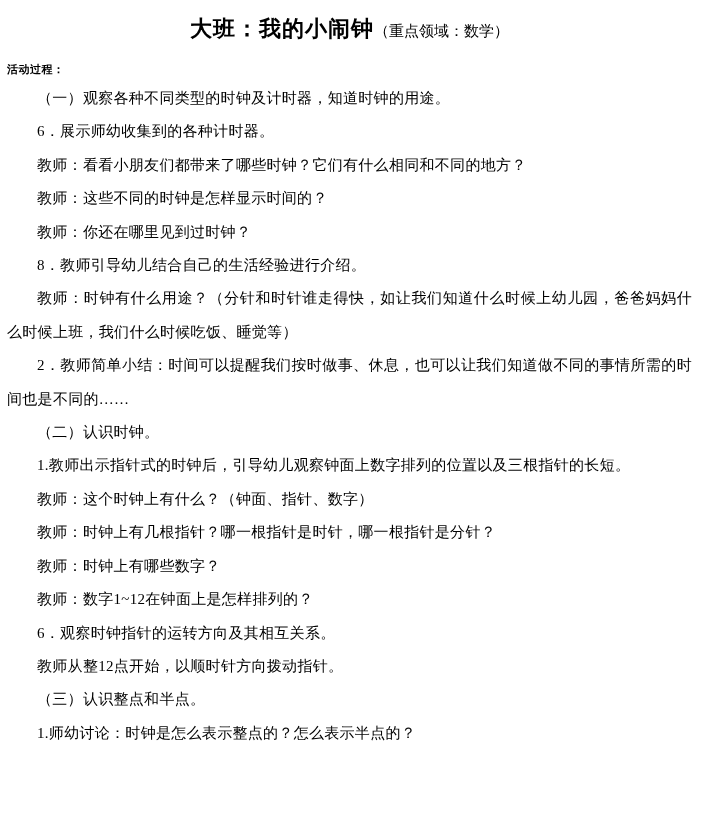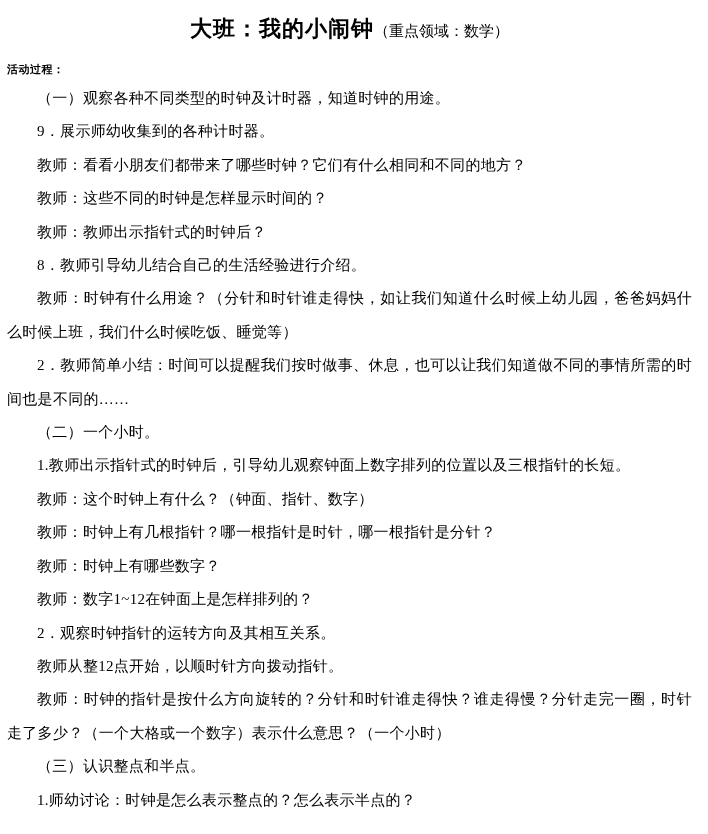--- a/index.html
+++ b/index.html
@@ -53,33 +53,32 @@
 <body>
 
 <div class="page">
 
   <h1 class="doc-title"><span>大班：我的小闹钟</span><span class="title-sub">（重点领域：数学）</span></h1>
 
   <h2 class="section-heading">活动过程：</h2>
 
   <div class="doc-body">
     <p>（一）观察各种不同类型的时钟及计时器，知道时钟的用途。</p>
-    <p>9．展示师幼收集到的各种计时器。</p>
+    <p>6．展示师幼收集到的各种计时器。</p>
     <p>教师：看看小朋友们都带来了哪些时钟？它们有什么相同和不同的地方？</p>
     <p>教师：这些不同的时钟是怎样显示时间的？</p>
-    <p>教师：教师出示指针式的时钟后？</p>
+    <p>教师：你还在哪里见到过时钟？</p>
     <p>8．教师引导幼儿结合自己的生活经验进行介绍。</p>
     <p>教师：时钟有什么用途？（分针和时针谁走得快，如让我们知道什么时候上幼儿园，爸爸妈妈什么时候上班，我们什么时候吃饭、睡觉等）</p>
     <p>2．教师简单小结：时间可以提醒我们按时做事、休息，也可以让我们知道做不同的事情所需的时间也是不同的……</p>
-    <p>（二）一个小时。</p>
+    <p>（二）认识时钟。</p>
     <p>1.教师出示指针式的时钟后，引导幼儿观察钟面上数字排列的位置以及三根指针的长短。</p>
     <p>教师：这个时钟上有什么？（钟面、指针、数字）</p>
     <p>教师：时钟上有几根指针？哪一根指针是时针，哪一根指针是分针？</p>
     <p>教师：时钟上有哪些数字？</p>
     <p>教师：数字1~12在钟面上是怎样排列的？</p>
-    <p>2．观察时钟指针的运转方向及其相互关系。</p>
+    <p>6．观察时钟指针的运转方向及其相互关系。</p>
     <p>教师从整12点开始，以顺时针方向拨动指针。</p>
-    <p>教师：时钟的指针是按什么方向旋转的？分针和时针谁走得快？谁走得慢？分针走完一圈，时针走了多少？（一个大格或一个数字）表示什么意思？（一个小时）</p>
     <p>（三）认识整点和半点。</p>
     <p>1.师幼讨论：时钟是怎么表示整点的？怎么表示半点的？</p>
   </div>
 
 </div>
 
 </body></html>

